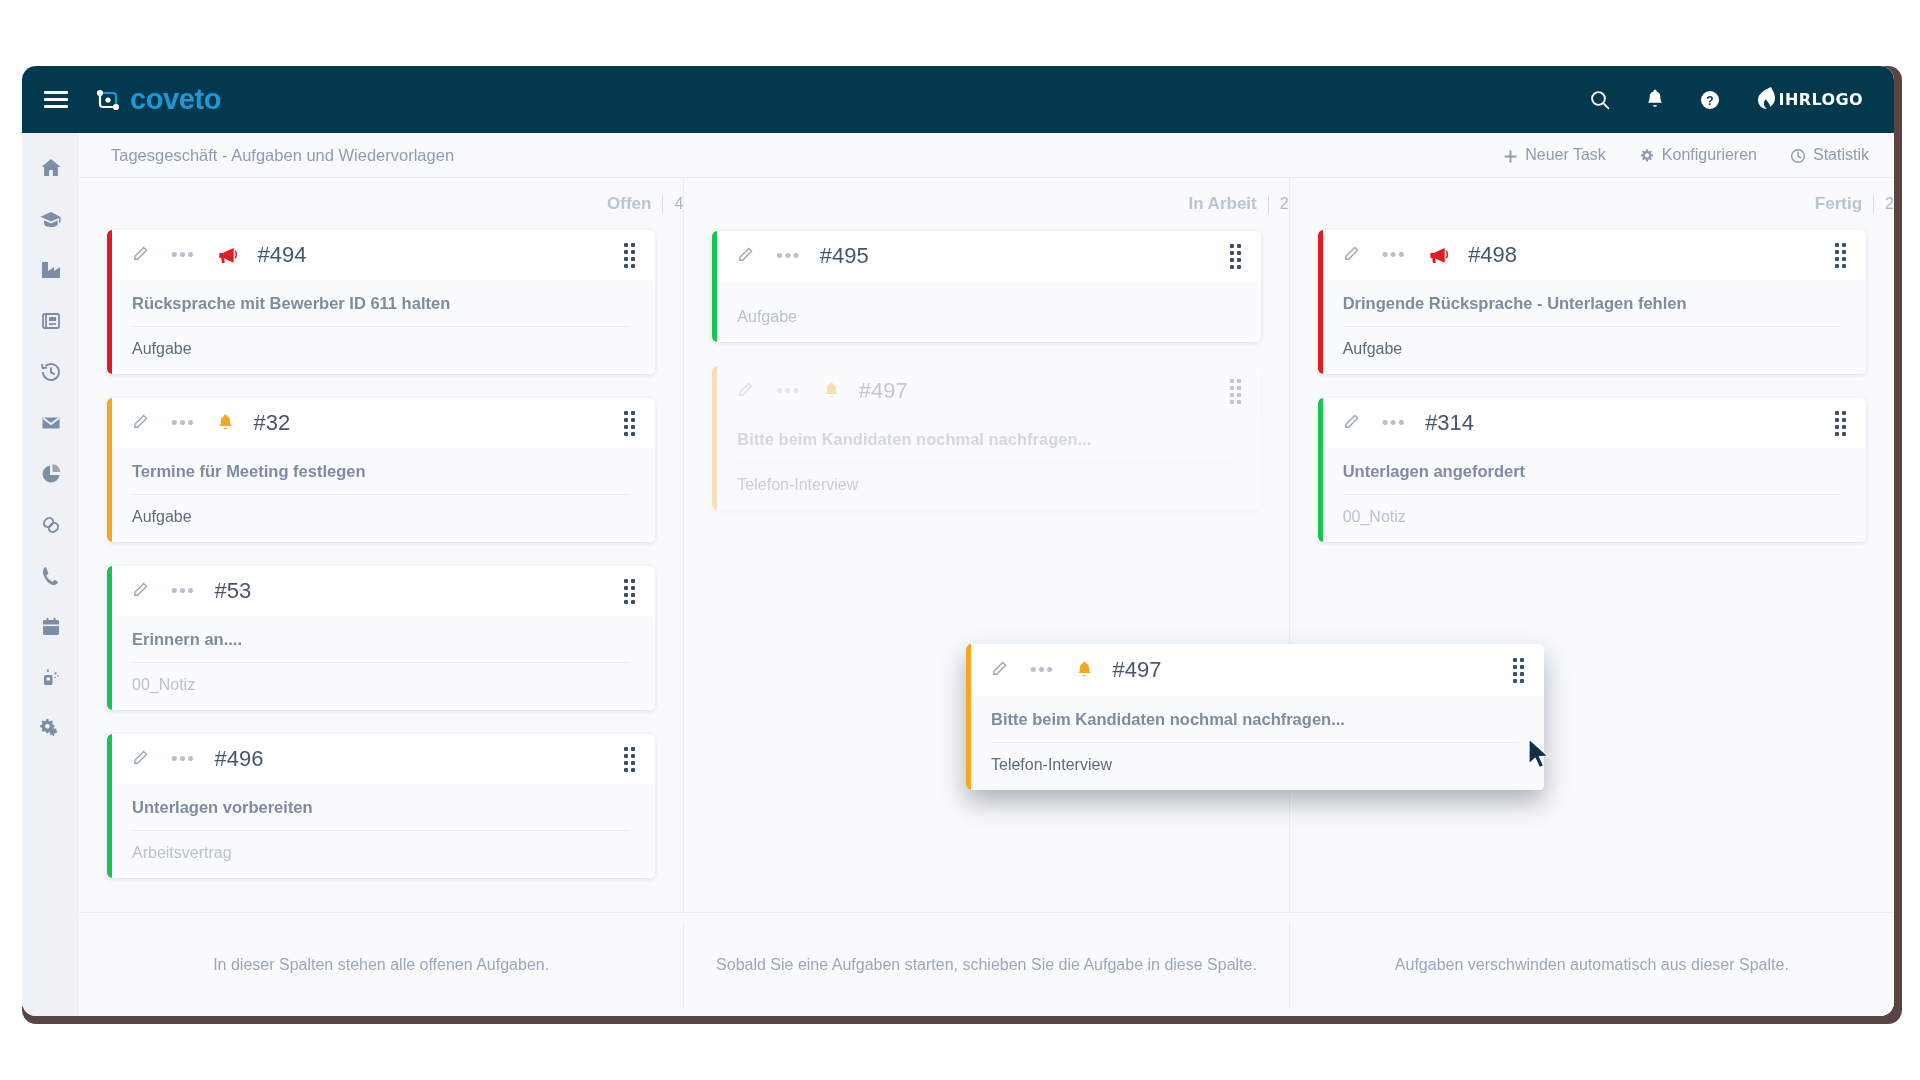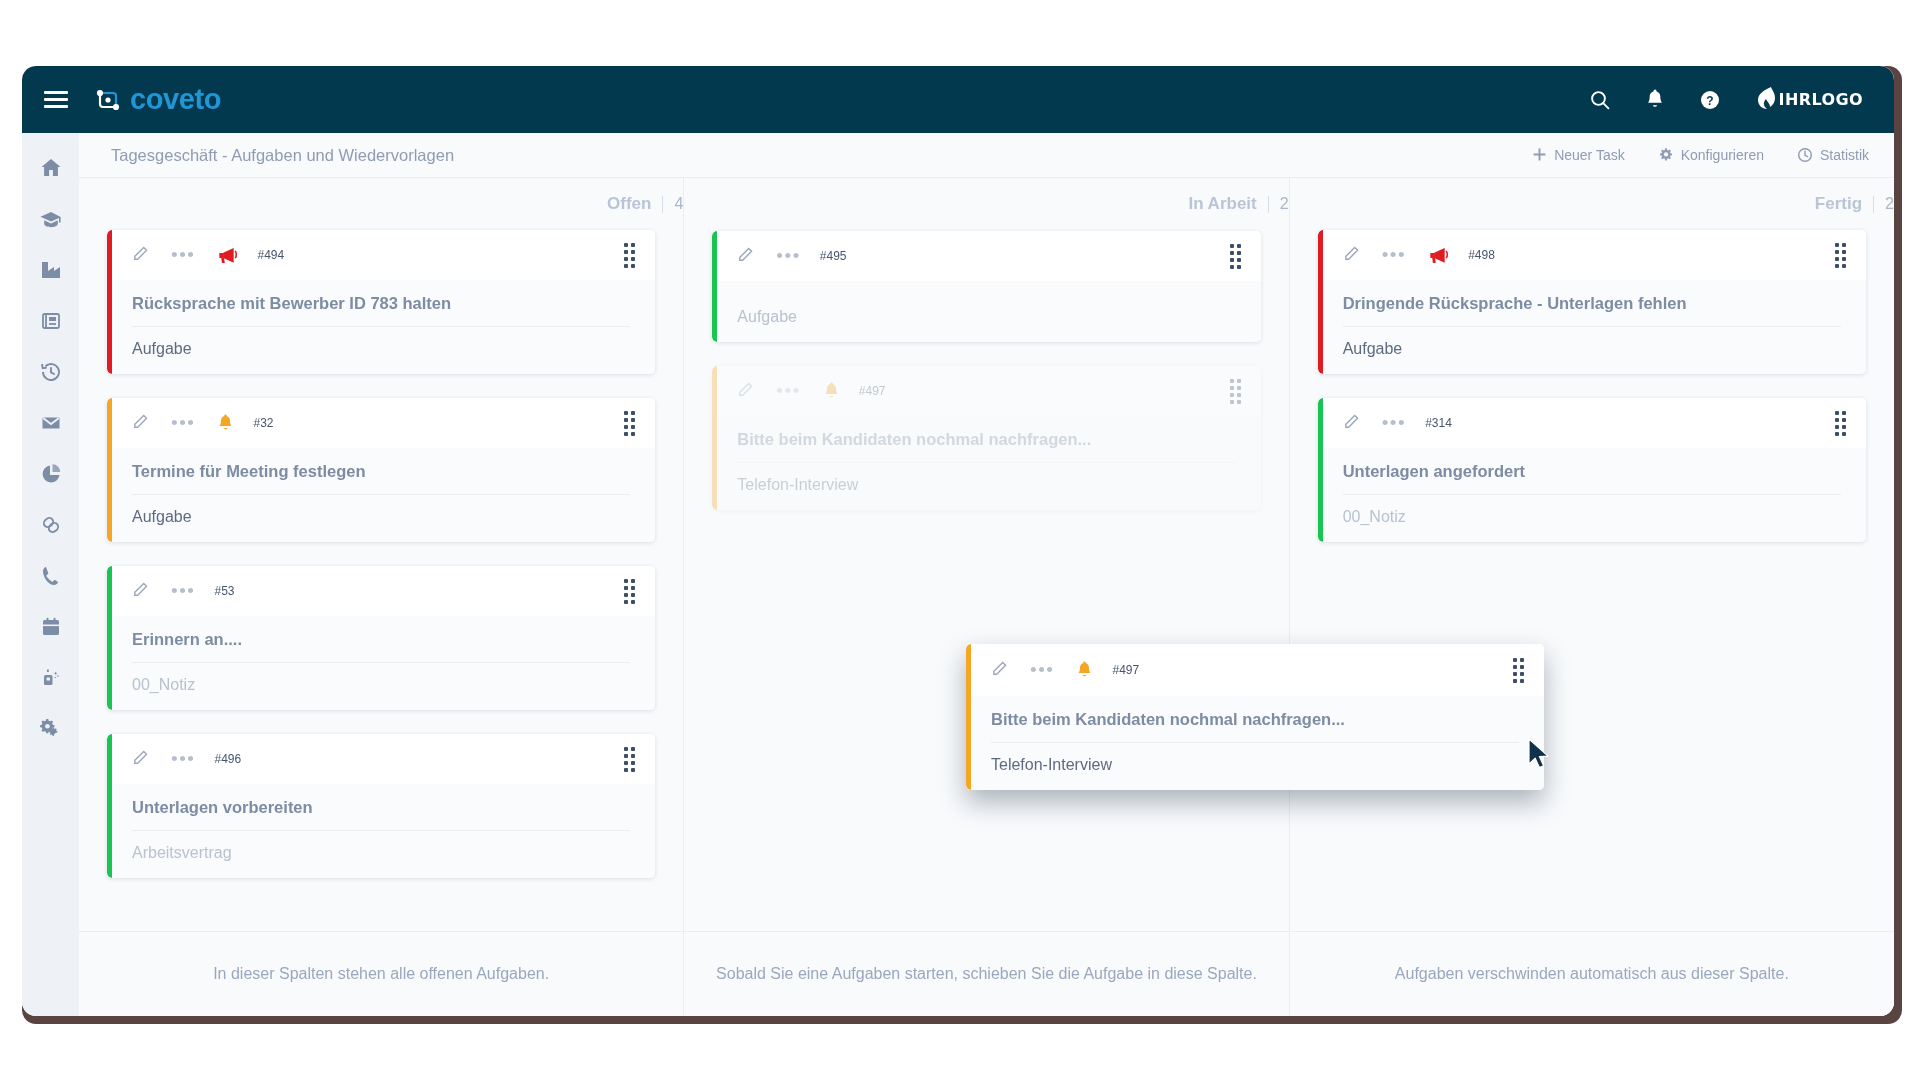--- a/index.html
+++ b/index.html
@@ -58,21 +58,21 @@
   
   #crumbbar {
     position: absolute; left: 57px; top: 67px;
     width: 1815px; height: 45px;
     background: #f8fafc;
     border-bottom: 1px solid #e7edf3;
     display: flex; align-items: center;
   }
   #crumb { margin-left: 32px; color: #8f9cb3; font-size: 16.5px; }
   #crumb-actions { margin-left: auto; display: flex; align-items: center; gap: 33px; padding-right: 25px; }
-  .crumb-act { display: flex; align-items: flex-start; gap: 7px; color: #8f9cb3; font-size: 14px; cursor: pointer; }
+  .crumb-act { display: flex; align-items: flex-end; gap: 7px; color: #8f9cb3; font-size: 16px; cursor: pointer; }
 
   
   #board {
     position: absolute; left: 57px; top: 112px;
     width: 1815px; height: 838px;
     background: #f8fafc;
     display: flex;
   }
   .col { position: relative; flex: 1 1 0; height: 838px; border-right: 1px solid #e9eef4; }
   .col:last-child { border-right: none; }
@@ -88,21 +88,21 @@
     background: #ffffff;
     border-radius: 5px;
     box-shadow: 0 1px 4px rgba(40,60,90,0.14);
     overflow: hidden;
   }
   .card .stripe { position: absolute; left: 0; top: 0; bottom: 0; width: 5px; border-radius: 5px 0 0 5px; }
   .card-top { height: 50px; display: flex; align-items: center; padding: 0 20px 0 25px; background: #ffffff; }
   .card-top .pencil { color: #9aa7ba; cursor: pointer; }
   .card-top .dots3 { color: #b5bfce; font-size: 19px; letter-spacing: 1.5px; margin-left: 22px; line-height: 10px; cursor: pointer; }
   .card-top .prio { margin-left: 22px; display: flex; align-items: center; }
-  .card-top .cid { margin-left: 19px; color: #46566e; font-size: 12px; }
+  .card-top .cid { margin-left: 19px; color: #46566e; font-size: 22px; }
   .card-top .handle { margin-left: auto; display: grid; grid-template-columns: repeat(2, 4px); grid-auto-rows: 4px; gap: 3px; cursor: grab; }
   .card-top .handle i { width: 4px; height: 4px; background: #3d4f66; border-radius: 1px; display: block; }
   .card-body { background: #f9fbfc; padding: 14px 25px 16px 25px; }
   .card-title { color: #7d8ca3; font-size: 16.5px; font-weight: 700; padding-bottom: 13px; border-bottom: 1px solid #e9eef3; }
   .card-sub { color: #5d6b80; font-size: 16px; padding-top: 13px; }
   .card-sub.faded { color: #b8c2d0; }
 
   .card.ghost { opacity: 0.30; }
   .card.floating {
     position: absolute;
@@ -111,21 +111,21 @@
     z-index: 40;
   }
   .card.floating .card-top { height: 52px; }
 
   
   #cursor { position: absolute; z-index: 60; pointer-events: none; }
 
   
   #hints {
     position: absolute; left: 57px; bottom: 0;
-    width: 1815px; height: 85px;
+    width: 1815px; height: 104px;
     display: flex; align-items: center;
     border-top: 1px solid #e9eef4;
     background: #f8fafc;
   }
   .hint { flex: 1 1 0; text-align: center; color: #9aa8bd; font-size: 16px; border-right: 1px solid #e9eef4; height: 86px; display: flex; align-items: center; justify-content: center; }
   .hint:last-child { border-right: none; }
 </style>
 </head>
 <body>
 
@@ -323,21 +323,21 @@
                 <i></i>
                 <i></i>
                 <i></i>
                 <i></i>
                 <i></i>
                 <i></i>
                 <i></i>
               </span>
             </div>
             <div class="card-body">
-              <div class="card-title">Rücksprache mit Bewerber ID 783 halten</div>
+              <div class="card-title">Rücksprache mit Bewerber ID 611 halten</div>
               <div class="card-sub">Aufgabe</div>
             </div>
           </div>
           <div class="card">
             <span class="stripe" style="background:#f5a623"></span>
             <div class="card-top">
               <span class="pencil"><svg width="17" height="17" viewBox="0 0 18 18" fill="none" stroke="currentColor" stroke-width="1.5">
                   <path d="M12.4 2.6 15.4 5.6 6 15H3v-3z"></path>
                 </svg></span>
               <span class="dots3">•••</span>

